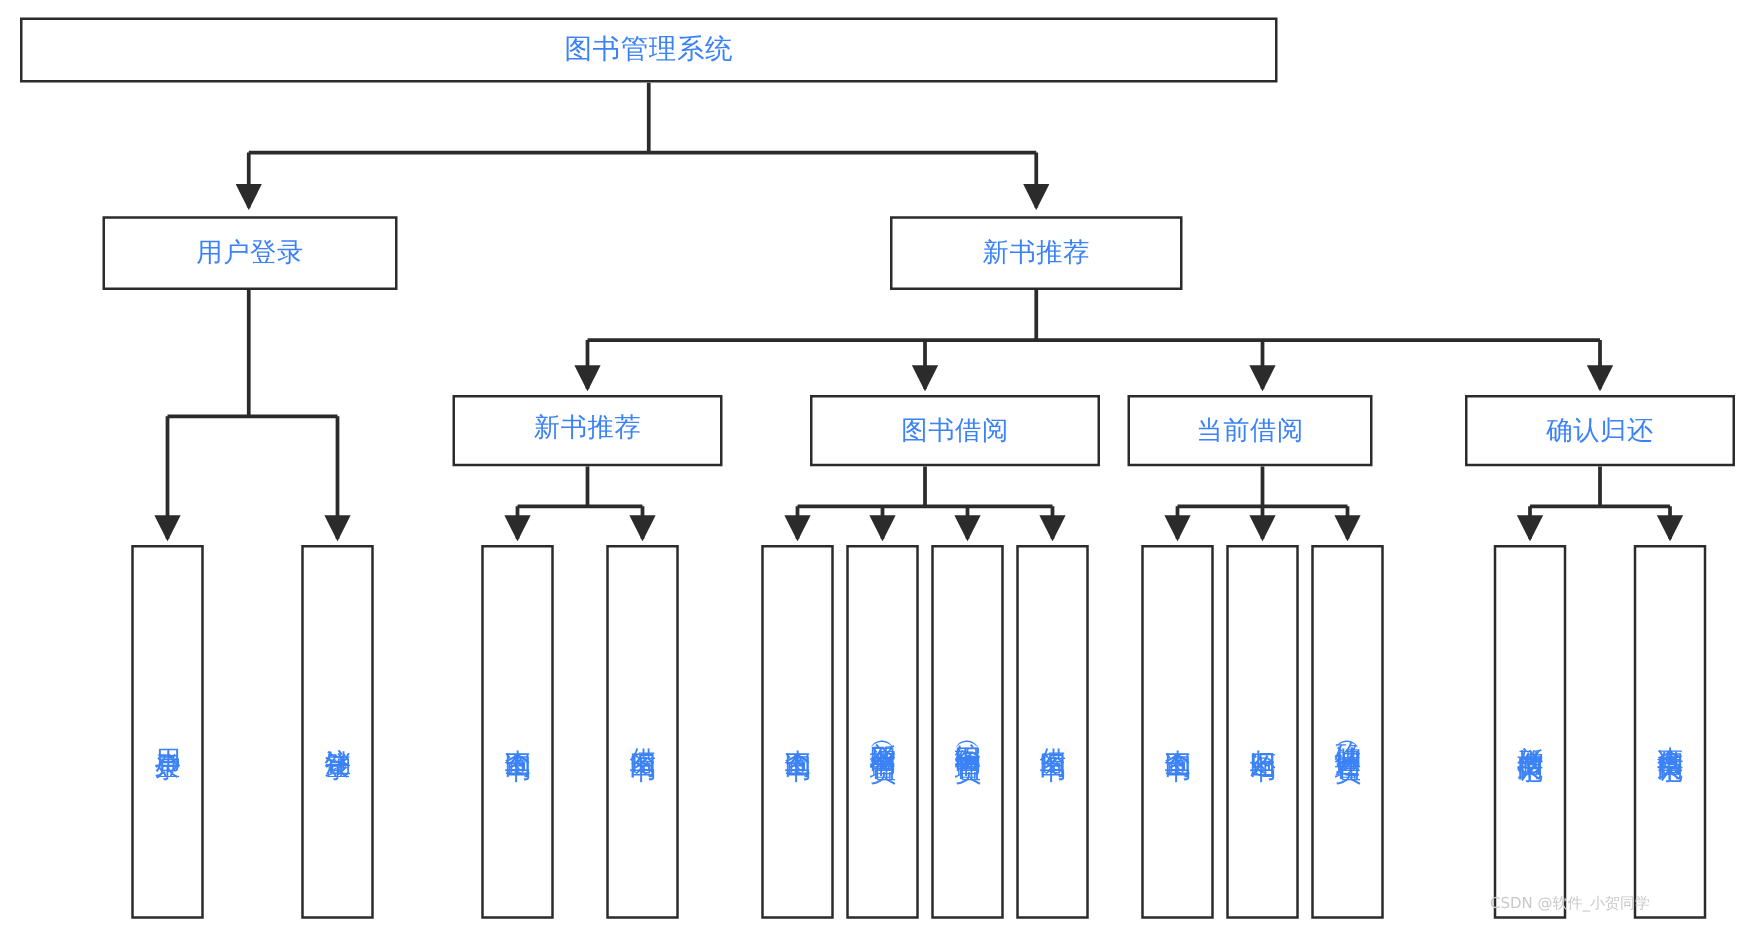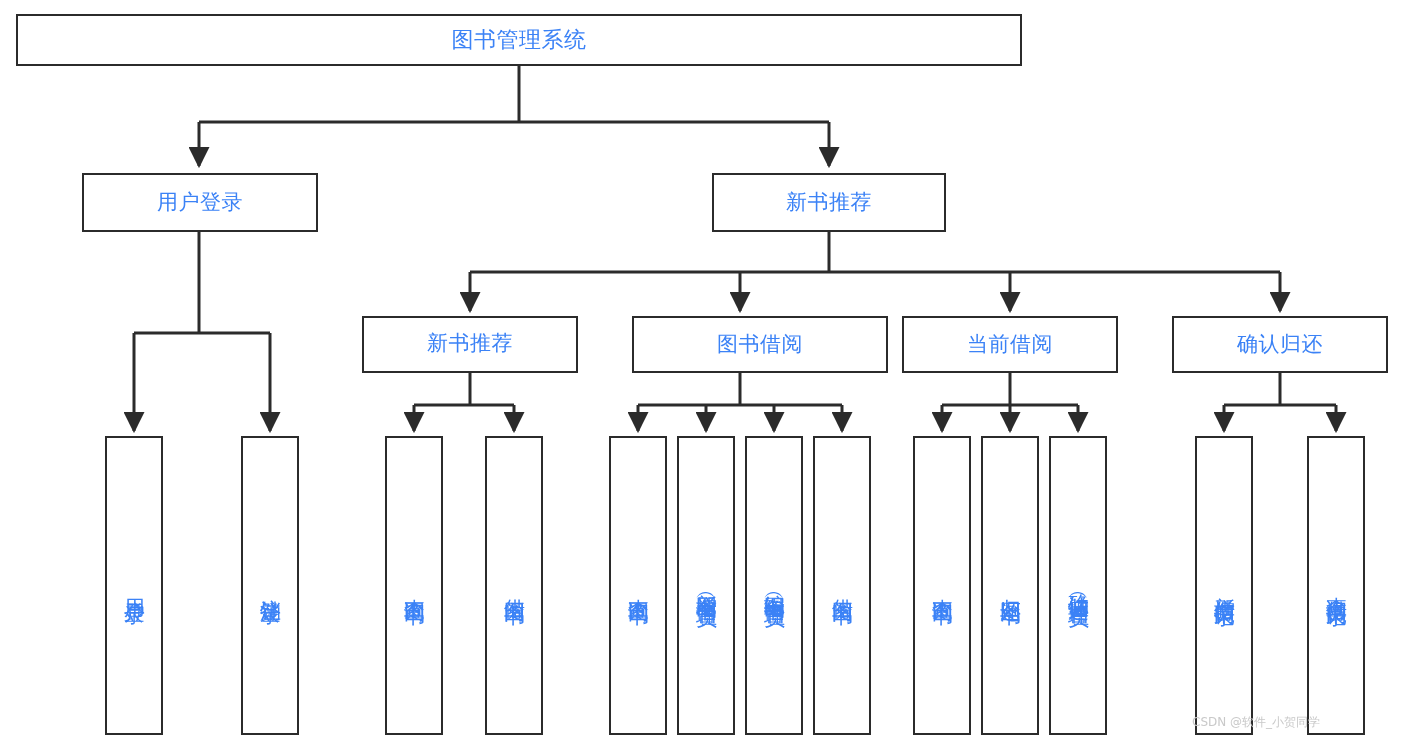--- a/index.html
+++ b/index.html
@@ -136,24 +136,24 @@
   <div class="node horiz" style="left:82px; top:173px; width:236px; height:59px;">
     <span class="node-label">用户登录</span>
   </div>
   <div class="node horiz" style="left:712px; top:173px; width:234px; height:59px;">
     <span class="node-label">新书推荐</span>
   </div>
 
   <div class="node horiz" style="left:362px; top:316px; width:216px; height:57px;font-family:Liberation Mono, monospace;">
     <span class="node-label">新书推荐</span>
   </div>
-  <div class="node horiz" style="left:632px; top:316px; width:256px; height:57px;">
+  <div class="node horiz" style="left:648px; top:316px; width:232px; height:57px;">
     <span class="node-label">图书借阅</span>
   </div>
-  <div class="node horiz" style="left:902px; top:316px; width:216px; height:57px;">
+  <div class="node horiz" style="left:902px; top:316px; width:196px; height:57px;">
     <span class="node-label">当前借阅</span>
   </div>
   <div class="node horiz" style="left:1172px; top:316px; width:216px; height:57px;">
     <span class="node-label">确认归还</span>
   </div>
 
   <div class="node vert" style="left:105px; top:436px; width:58px; height:299px;">
     <span class="node-label">用户登录</span>
   </div>
   <div class="node vert" style="left:241px; top:436px; width:58px; height:299px;">

